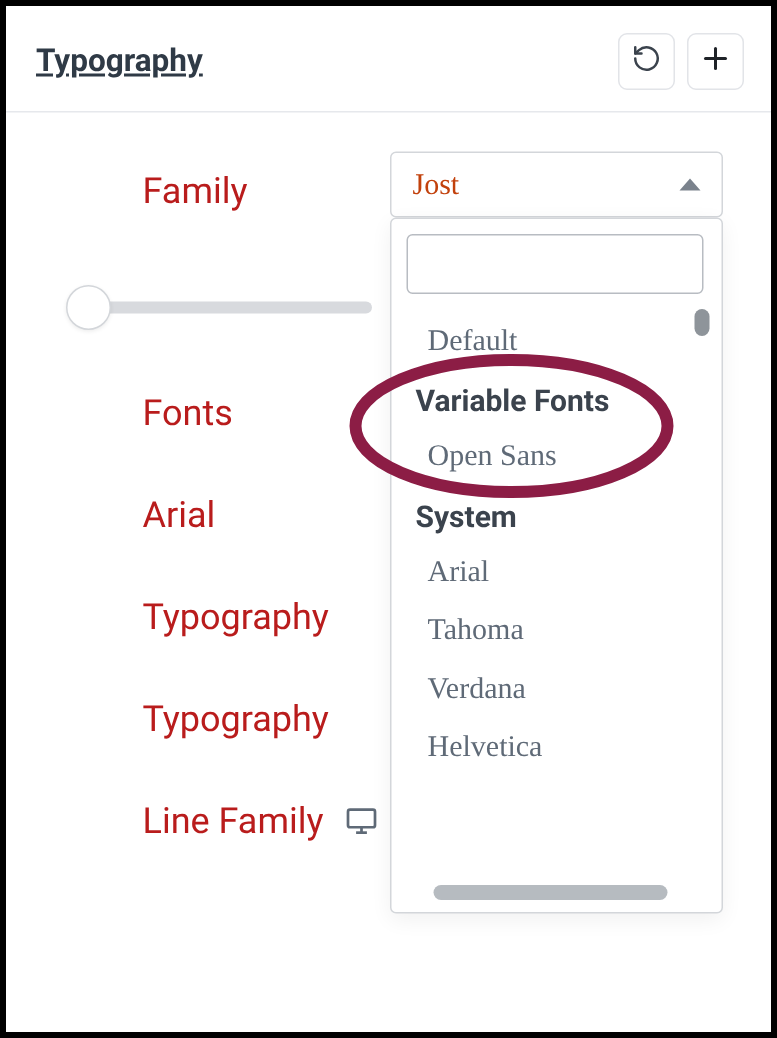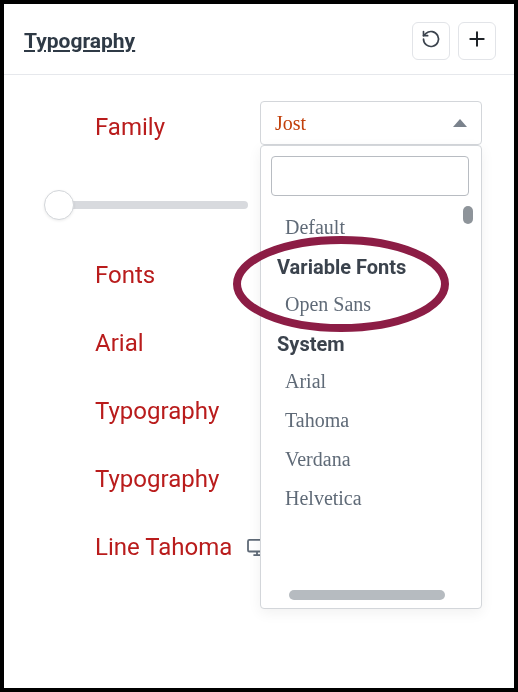--- a/index.html
+++ b/index.html
@@ -250,21 +250,21 @@
   <div class="row">
     <div class="label">Typography</div>
   </div>
 
   <div class="row">
     <div class="label">Typography</div>
   </div>
 
   <div class="row bottom-row" style="margin-bottom:0;">
     <div class="label">
-      <span>Line Tahoma</span>
+      <span>Line Family</span>
       <span class="device-icon">
         <svg viewBox="0 0 24 20" fill="none" stroke="#5f6a77" stroke-width="2">
           <rect x="2" y="2" width="20" height="13" rx="1.5"></rect>
           <line x1="8" y1="19" x2="16" y2="19"></line>
           <line x1="12" y1="15" x2="12" y2="19"></line>
         </svg>
       </span>
     </div>
     <div class="px-select">
       <span>px</span>

